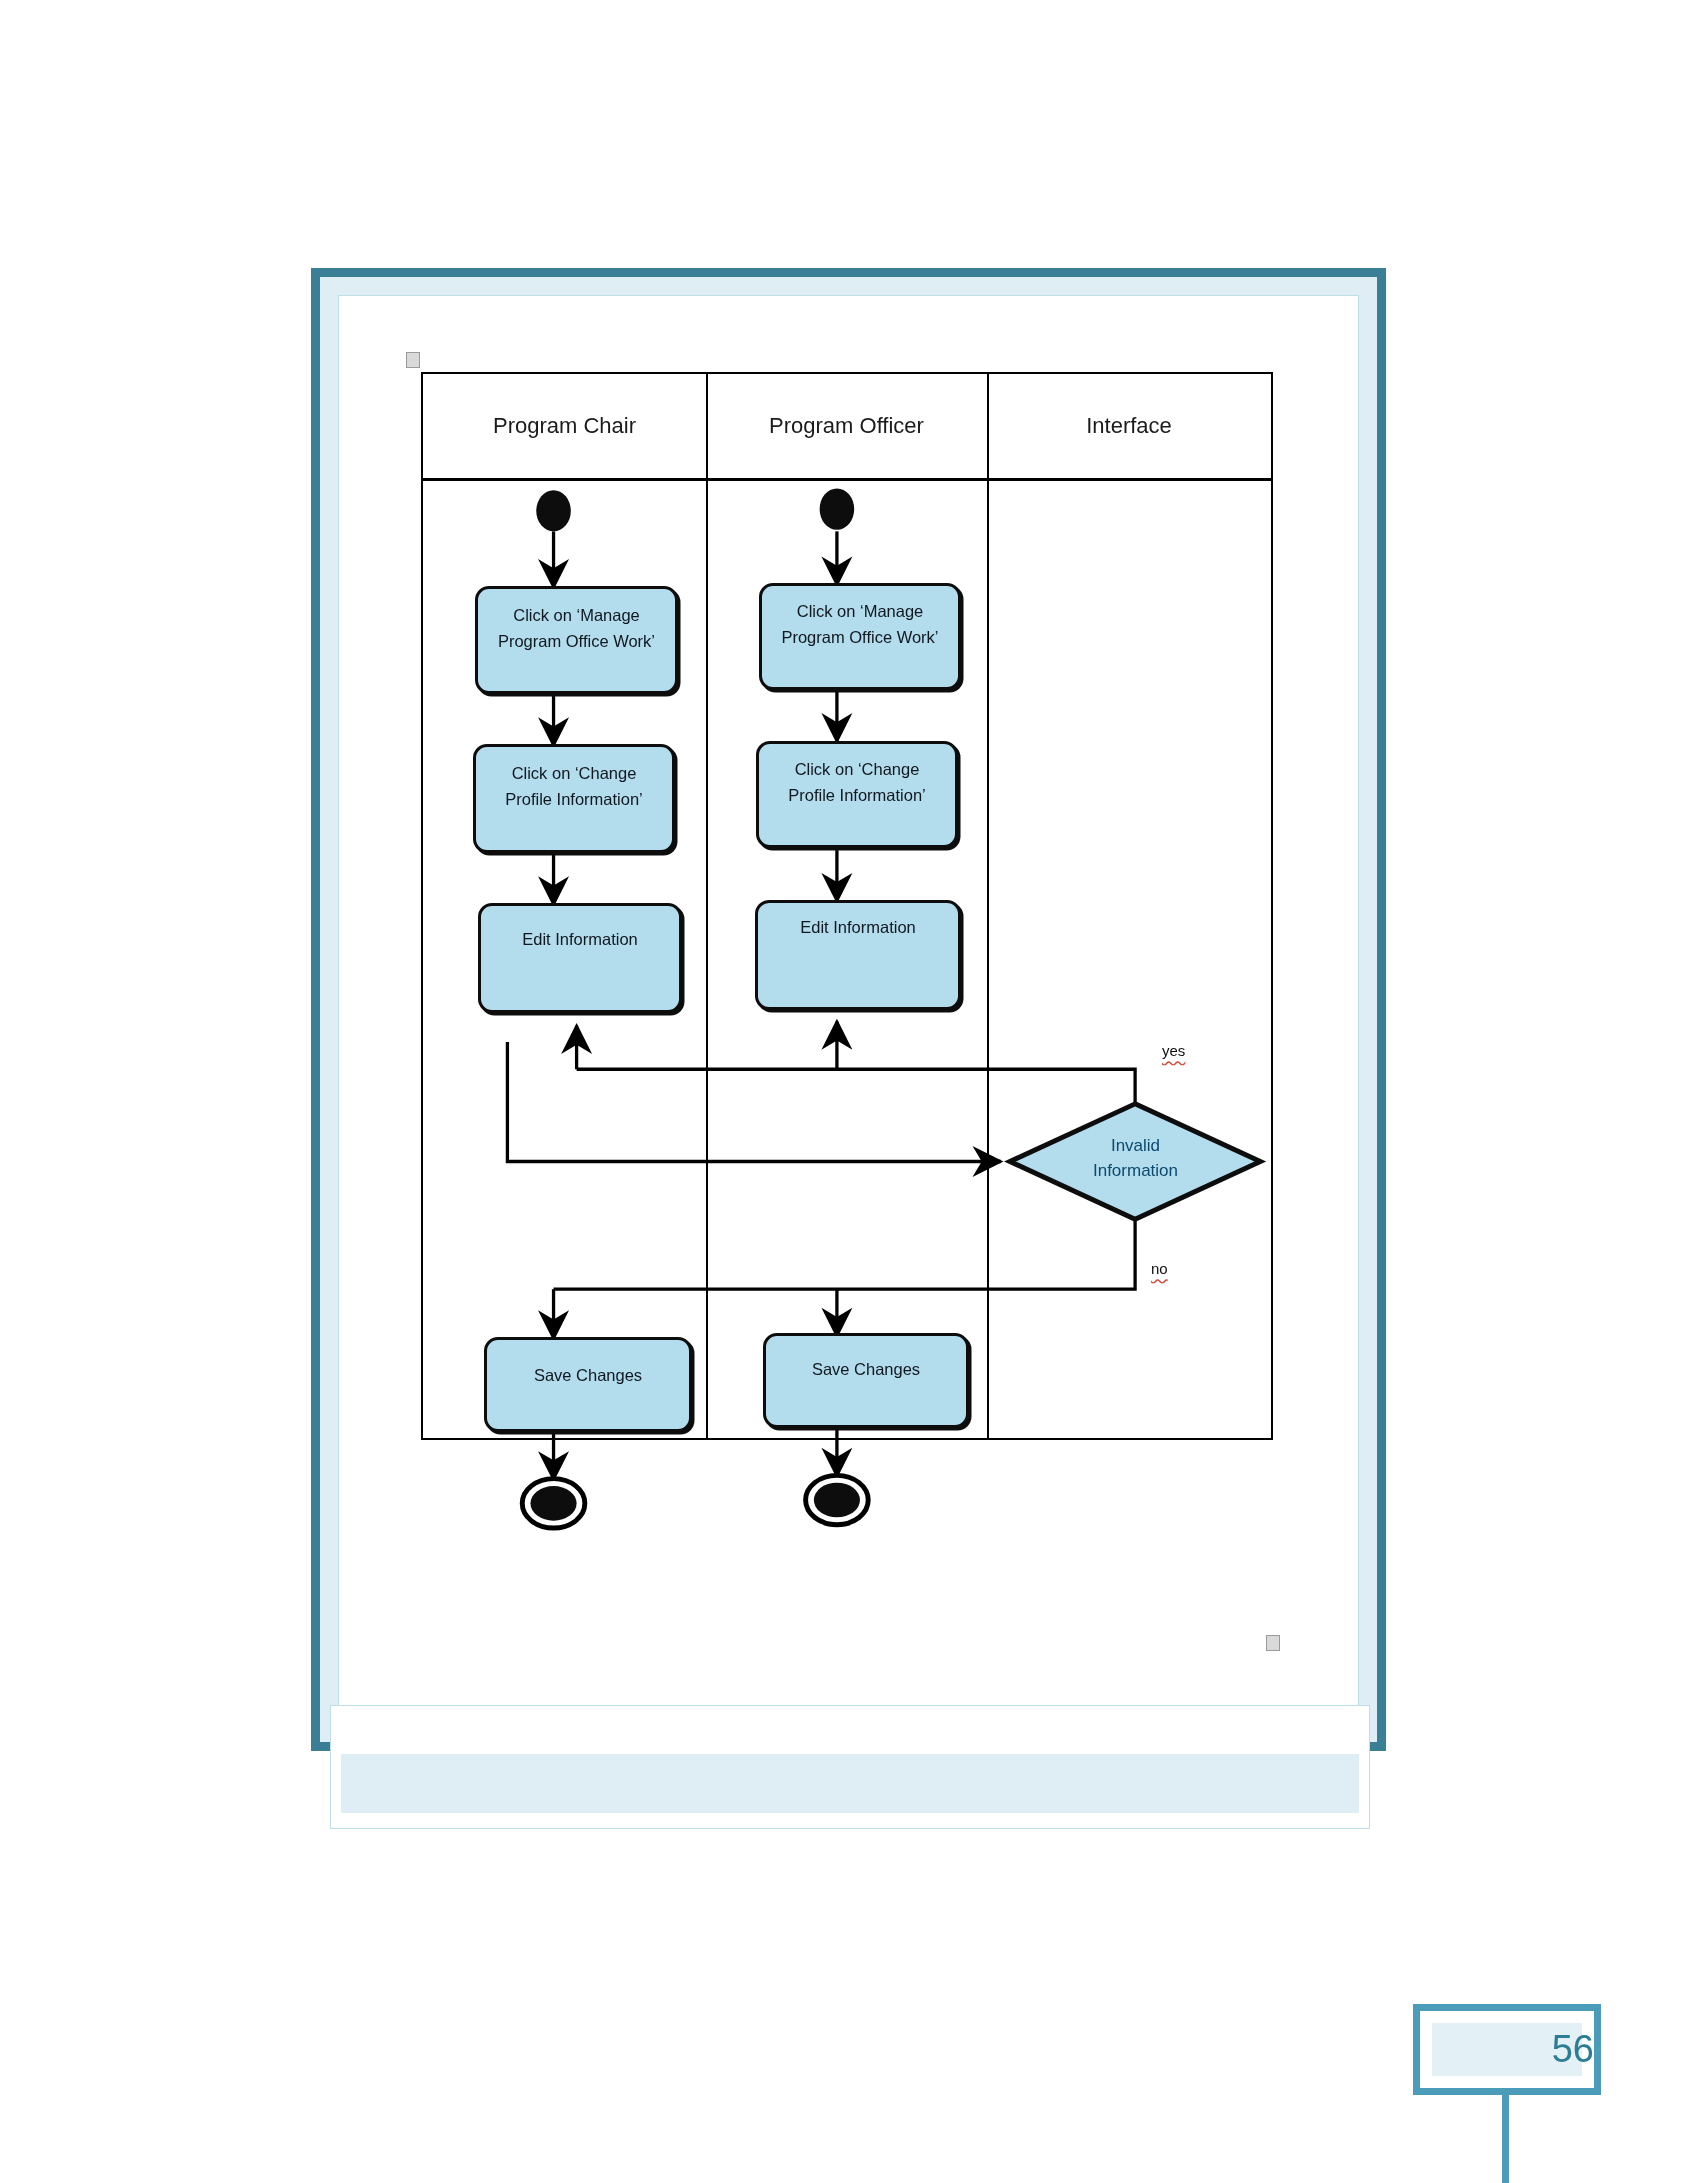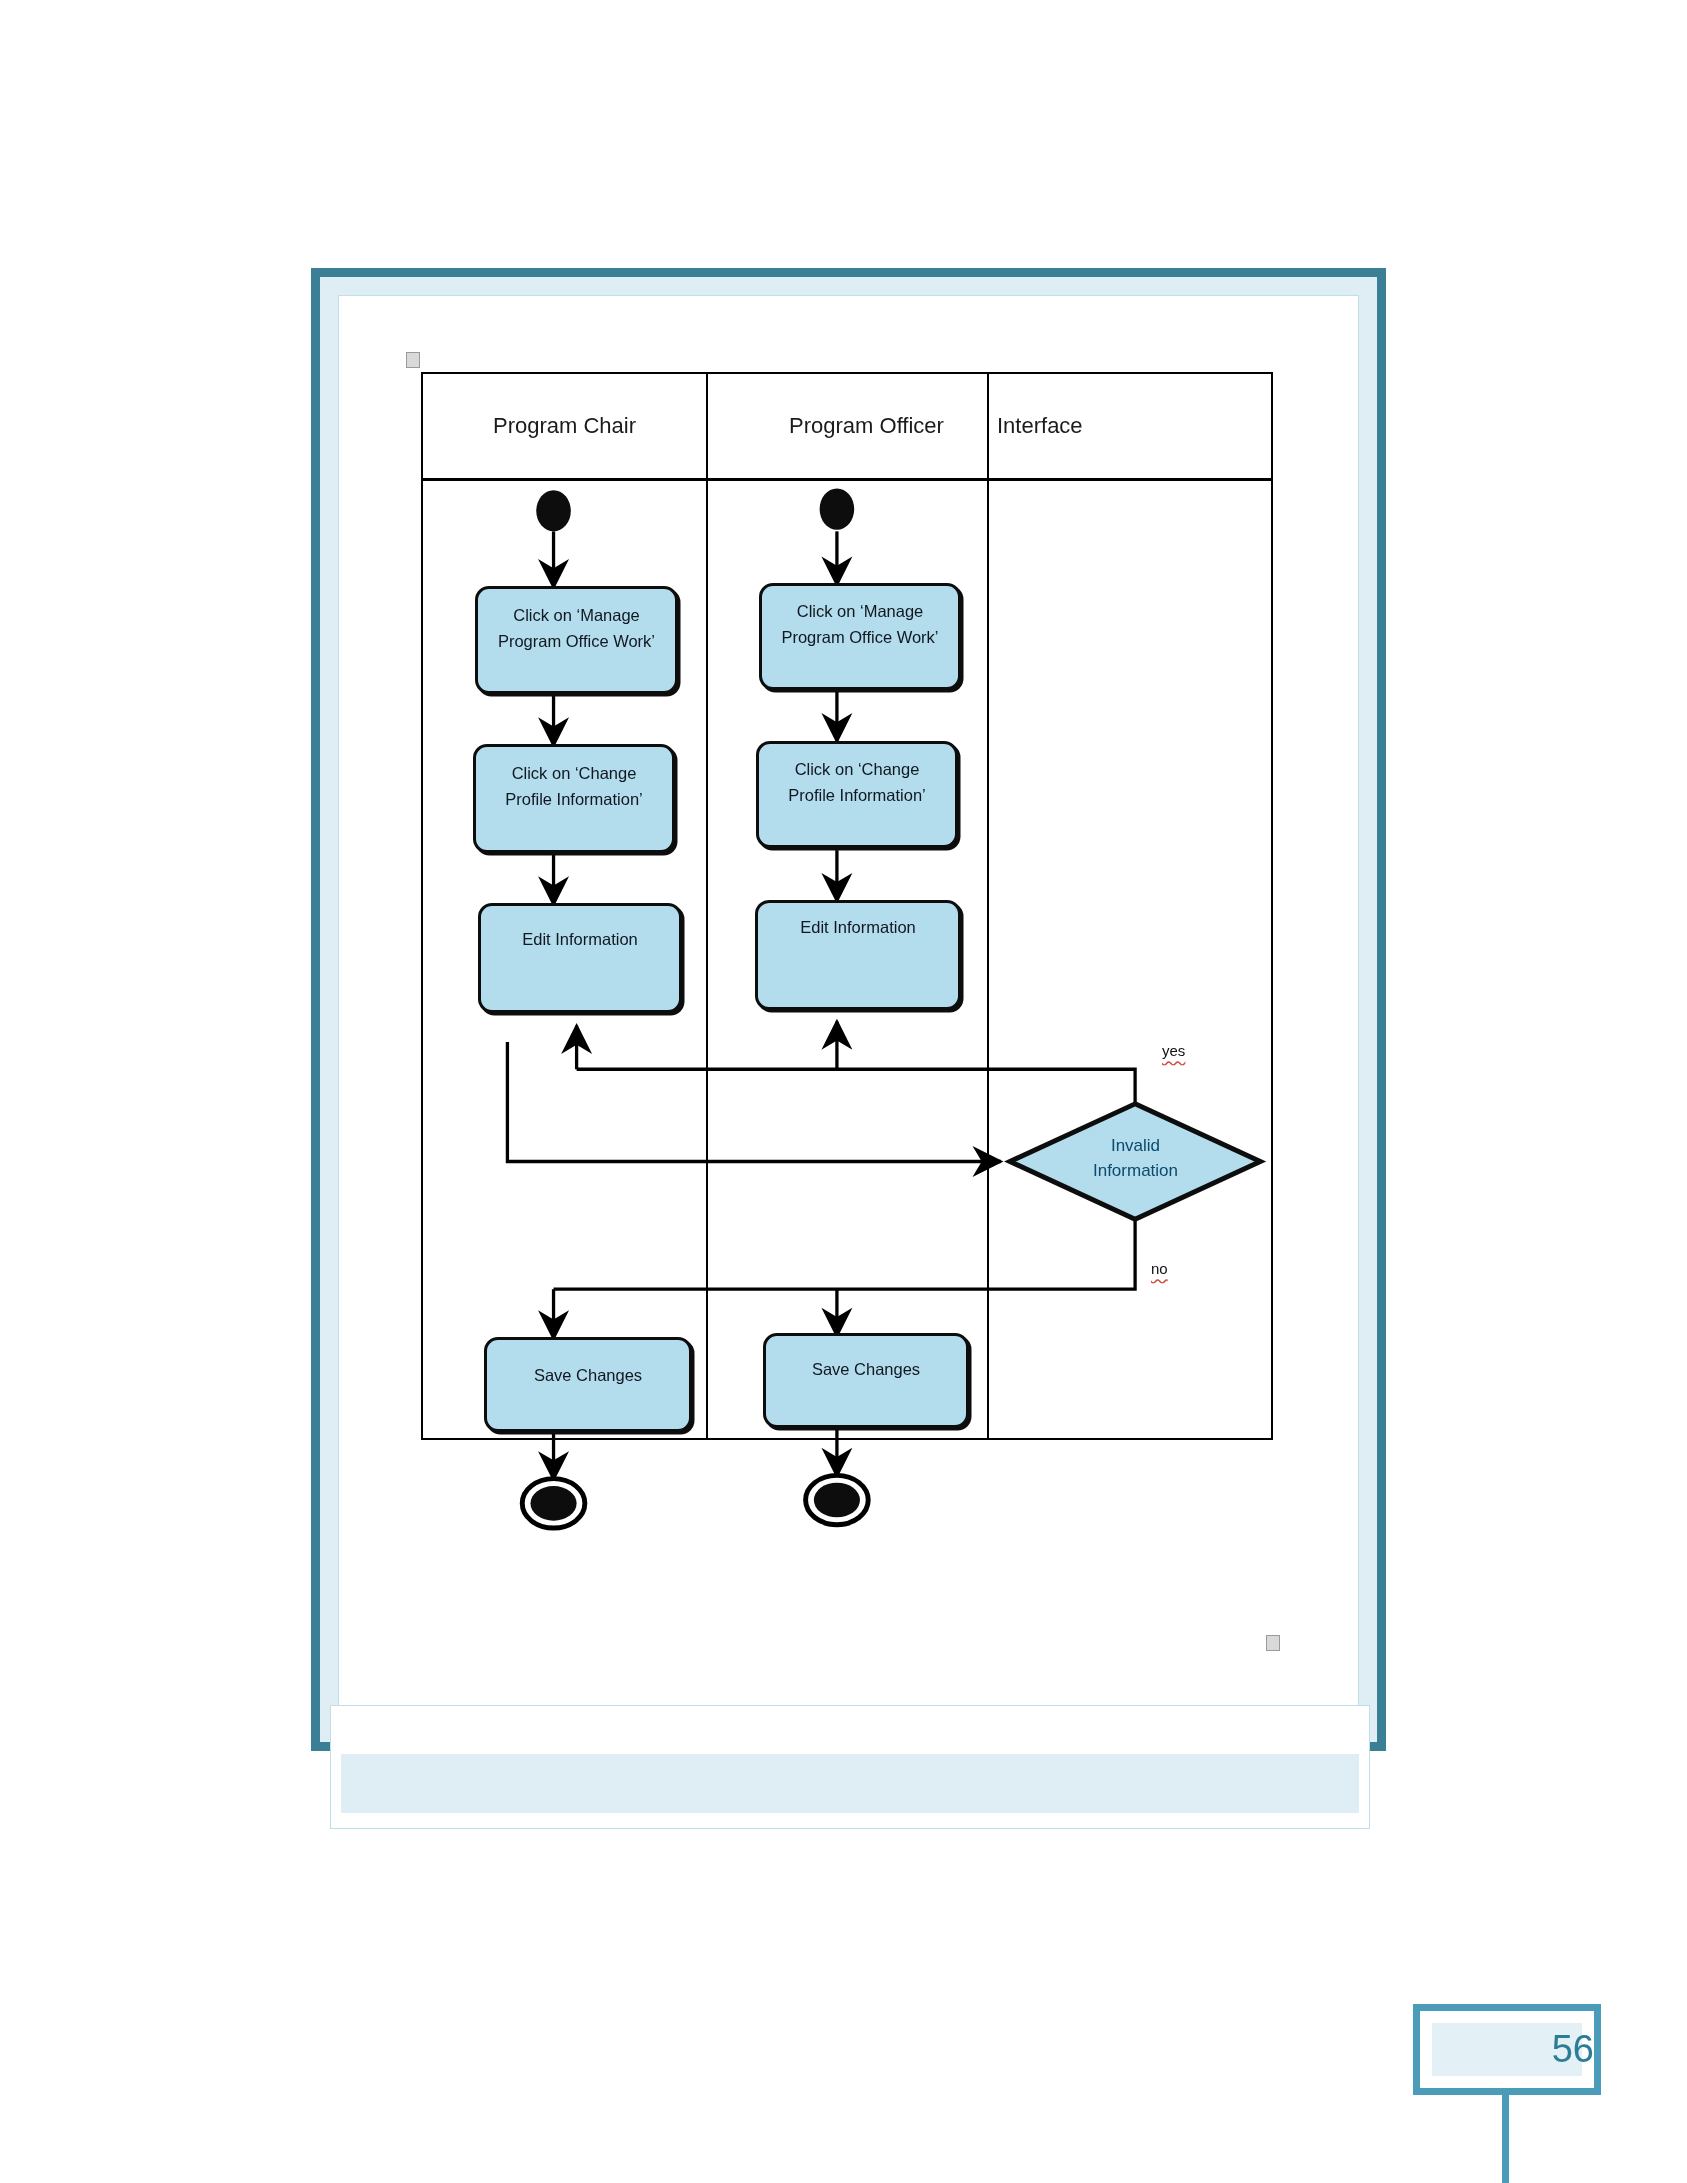--- a/index.html
+++ b/index.html
@@ -20,22 +20,22 @@
 
   
   #lanes{position:absolute;left:421px;top:372px;width:852px;height:1068px;
     border:2.5px solid #000;box-sizing:border-box;background:#fff;}
   .lane-col{position:absolute;top:0;bottom:0;border-left:2.5px solid #000;}
   #lane-div-1{left:283px;}
   #lane-div-2{left:564px;}
   #header-rule{position:absolute;left:0;right:0;top:104px;height:2.5px;background:#000;}
   .lane-head{position:absolute;top:0;height:104px;line-height:104px;font-size:22px;color:#1b1b1b;}
   #head-chair{left:0;width:283px;text-align:center;}
-  #head-officer{left:283px;width:281px;text-align:center;padding-left:20px;}
-  #head-interface{left:574px;width:264px;text-align:left;}
+  #head-officer{left:283px;width:281px;text-align:center;}
+  #head-interface{left:574px;width:264px;text-align:center;}
 
   
   .sel-handle{position:absolute;width:12.4px;height:14px;background:#d9d9d9;border:0.8px solid #9a9a9a;}
   #sel-tl{left:406px;top:352px;}
   #sel-br{left:1266px;top:1635px;}
 
   
   #flow{position:absolute;left:0;top:0;width:1687px;height:2183px;pointer-events:none;}
 
   

